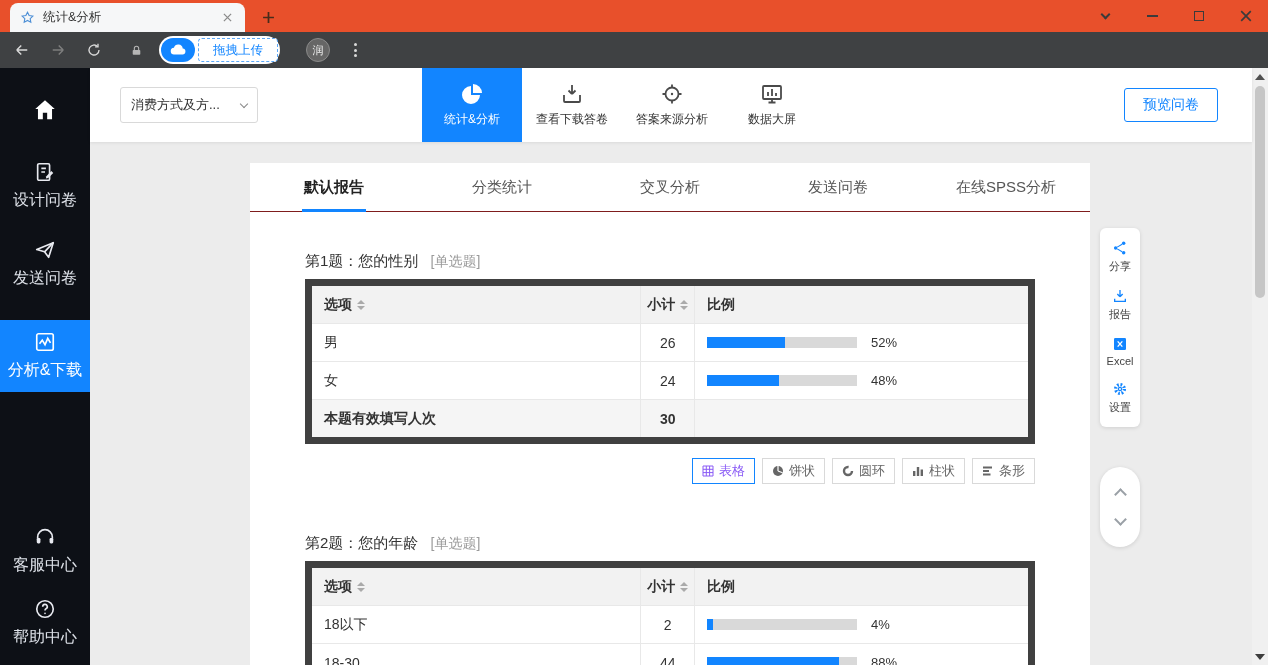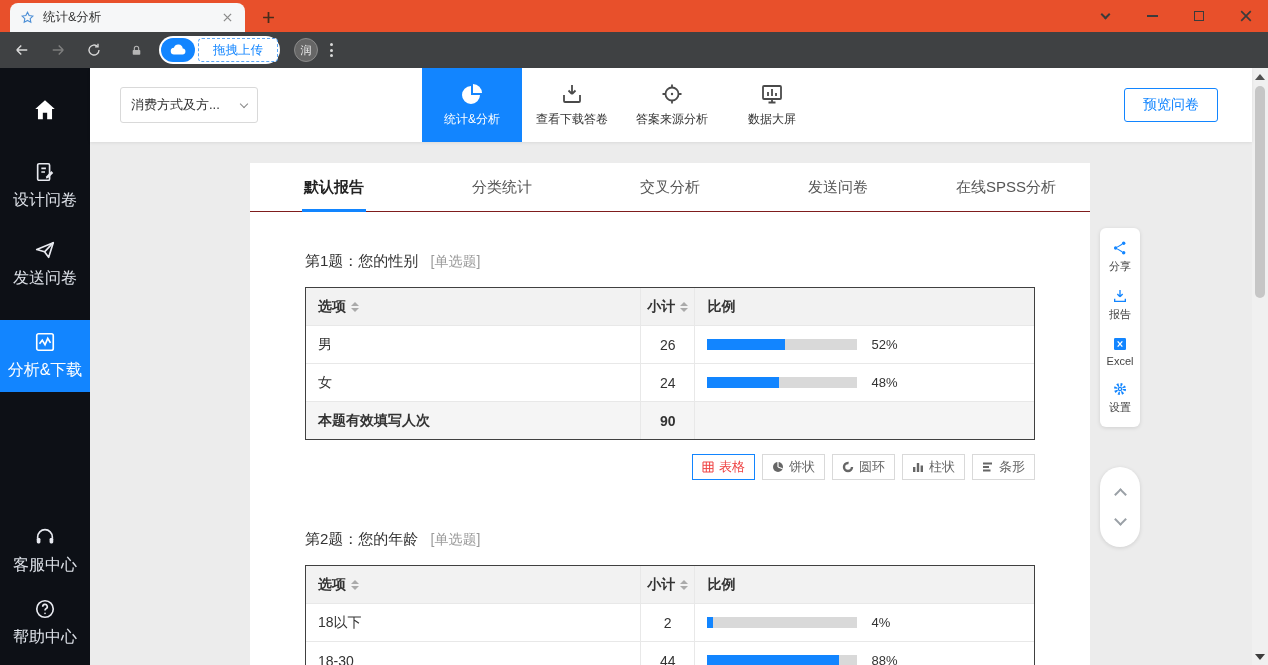--- a/index.html
+++ b/index.html
@@ -18,21 +18,21 @@
 .chev-down{width:7px;height:7px;border-right:2px solid #3b3b3b;border-bottom:2px solid #3b3b3b;transform:rotate(45deg);display:inline-block;margin-top:-4px}
 .minbar{width:11px;height:2px;background:#3b3b3b;display:inline-block}
 .maxbox{width:10px;height:10px;border:1.6px solid #3b3b3b;display:inline-block}
 
 
 .addressbar{height:36px;background:#3f4143;display:flex;align-items:center;padding:0 12px;gap:16px}
 .nav-ic{display:flex;align-items:center;justify-content:center;width:20px;height:20px;color:#d9d9d9}
 .nav-ic.dim{color:#7e7e7e}
 .lock{display:flex;align-items:center;margin-left:10px}
 .url{color:#ececec;font-size:13px;flex:1;white-space:nowrap}
-.ab-right{display:flex;align-items:center;gap:8px}
+.ab-right{display:flex;align-items:center;gap:20px}
 .upload-wrap{display:flex;align-items:center;background:#fff;border-radius:14px;padding:2px;gap:3px}
 .cloud-chip{width:34px;height:24px;border-radius:12px;background:#1285ff;display:flex;align-items:center;justify-content:center}
 .upload-box{height:24px;display:flex;align-items:center;padding:0 14px;border:1px dashed #5ba7f7;border-radius:4px;color:#1285ff;font-size:12.5px;background:#fff;white-space:nowrap}
 .avatar{width:24px;height:24px;border-radius:50%;background:#666;border:1.5px solid #8a8a8a;color:#f0f0f0;font-size:11px;display:flex;align-items:center;justify-content:center;margin-left:6px}
 .menu-dots{display:flex;flex-direction:column;gap:2.5px;padding:0 4px}
 .menu-dots i{width:3px;height:3px;border-radius:50%;background:#d9d9d9;display:block}
 
 
 .app{display:flex;height:597px}
 .sidebar{width:90px;background:#0d1016;display:flex;flex-direction:column;align-items:stretch;flex:0 0 90px}
@@ -62,39 +62,39 @@
 .content{flex:1;background:#ececec;position:relative;overflow:hidden}
 .card{position:absolute;left:160px;top:21px;width:840px;height:1000px;background:#fff}
 .rtabs{height:49px;border-bottom:1px solid #7f1d1d;display:flex}
 .rtab{flex:1;display:flex;align-items:center;justify-content:center;font-size:15px;color:#555;position:relative;cursor:pointer}
 .rtab.active{color:#222;font-weight:bold}
 .rtab.active::after{content:"";position:absolute;bottom:-1px;left:50%;transform:translateX(-50%);width:64px;height:3px;background:#1285ff}
 .qsec{padding:0 55px}
 .qtitle{margin-top:40px;font-size:15px}
 .qtitle.qt2{margin-top:50px}
 .qtag{color:#9a9a9a;margin-left:8px;font-size:14px}
-.dtable{margin-top:16px;border:1px solid #404040}
+.dtable{margin-top:8px;border:7px solid #404040}
 .trow{display:flex;background:#fff}
 .trow + .trow{border-top:1px solid #e8e8e8}
 .trow.thead{background:#f2f2f2;font-weight:bold}
 .trow.tfoot{background:#f5f5f5;font-weight:bold}
 .c1{flex:0 0 46%;padding:9px 12px;border-right:1px solid #e8e8e8;display:flex;align-items:center;min-height:37px}
 .c2{flex:0 0 7.5%;border-right:1px solid #e8e8e8;display:flex;align-items:center;justify-content:center;min-height:37px}
 .c3{flex:1;padding:9px 12px;display:flex;align-items:center;min-height:37px}
 .thead .c1,.thead .c2{min-height:34px}
 .sort{display:inline-flex;flex-direction:column;margin-left:5px;gap:2px}
 .sort i{width:0;height:0;border-left:4px solid transparent;border-right:4px solid transparent;display:block}
 .sort .up{border-bottom:4px solid #aaa}
 .sort .dn{border-top:4px solid #aaa}
 .track{width:150px;height:11px;background:#d9d9d9;display:inline-block;overflow:hidden}
 .fill{display:block;height:100%;background:#1285ff}
 .pct{margin-left:14px;font-size:13px;color:#333}
 .chartbtns{display:flex;justify-content:flex-end;margin-top:14px;gap:7px}
 .cbtn{height:26px;padding:0 9px;border:1px solid #d9d9d9;background:#fff;display:inline-flex;align-items:center;gap:5px;font-size:13px;color:#666;cursor:pointer}
-.cbtn.active{border-color:#1285ff;color:#ef4444}
+.cbtn.active{border-color:#1285ff;color:#8b5cf6}
 .cbtn svg{display:block}
 
 
 .float-tools{position:absolute;left:1010px;top:86px;width:40px;background:#fff;border-radius:6px;box-shadow:0 1px 4px rgba(0,0,0,.12);padding:5px 0;text-align:center}
 .ftool{padding:7px 0;cursor:pointer}
 .f-ic{color:#1285ff;display:flex;justify-content:center}
 .f-label{display:block;font-size:11px;color:#444;margin-top:3px;white-space:nowrap}
 .scroll-pill{position:absolute;left:1010px;top:325px;width:40px;height:80px;background:#fff;border-radius:20px;box-shadow:0 1px 4px rgba(0,0,0,.12);display:flex;flex-direction:column;align-items:center;justify-content:center;gap:16px}
 .pill-btn{display:flex;align-items:center;justify-content:center;width:20px;height:14px;cursor:pointer}
 .chev2{width:9px;height:9px;display:inline-block;border-right:2px solid #9aa0a6;border-bottom:2px solid #9aa0a6}
@@ -360,21 +360,21 @@
                 <div class="c2">24</div>
                 <div class="c3">
                   <span class="track">
                       <span class="fill" style="width: 48%;"></span>
                     </span>
                   <span class="pct">48%</span>
                 </div>
               </div>
               <div class="trow tfoot">
                 <div class="c1">本题有效填写人次</div>
-                <div class="c2">90</div>
+                <div class="c2">30</div>
                 <div class="c3"></div>
               </div>
             </div>
 
             <div class="chartbtns">
               <span class="cbtn active">
                 <span style="display:flex">
                     <svg width="12" height="12" viewBox="0 0 12 12" fill="none" stroke="currentColor">
                       <path d="M1 1h10v10H1z M1 4.3h10M1 7.6h10M4.3 1v10M7.6 1v10"></path>
                     </svg>

